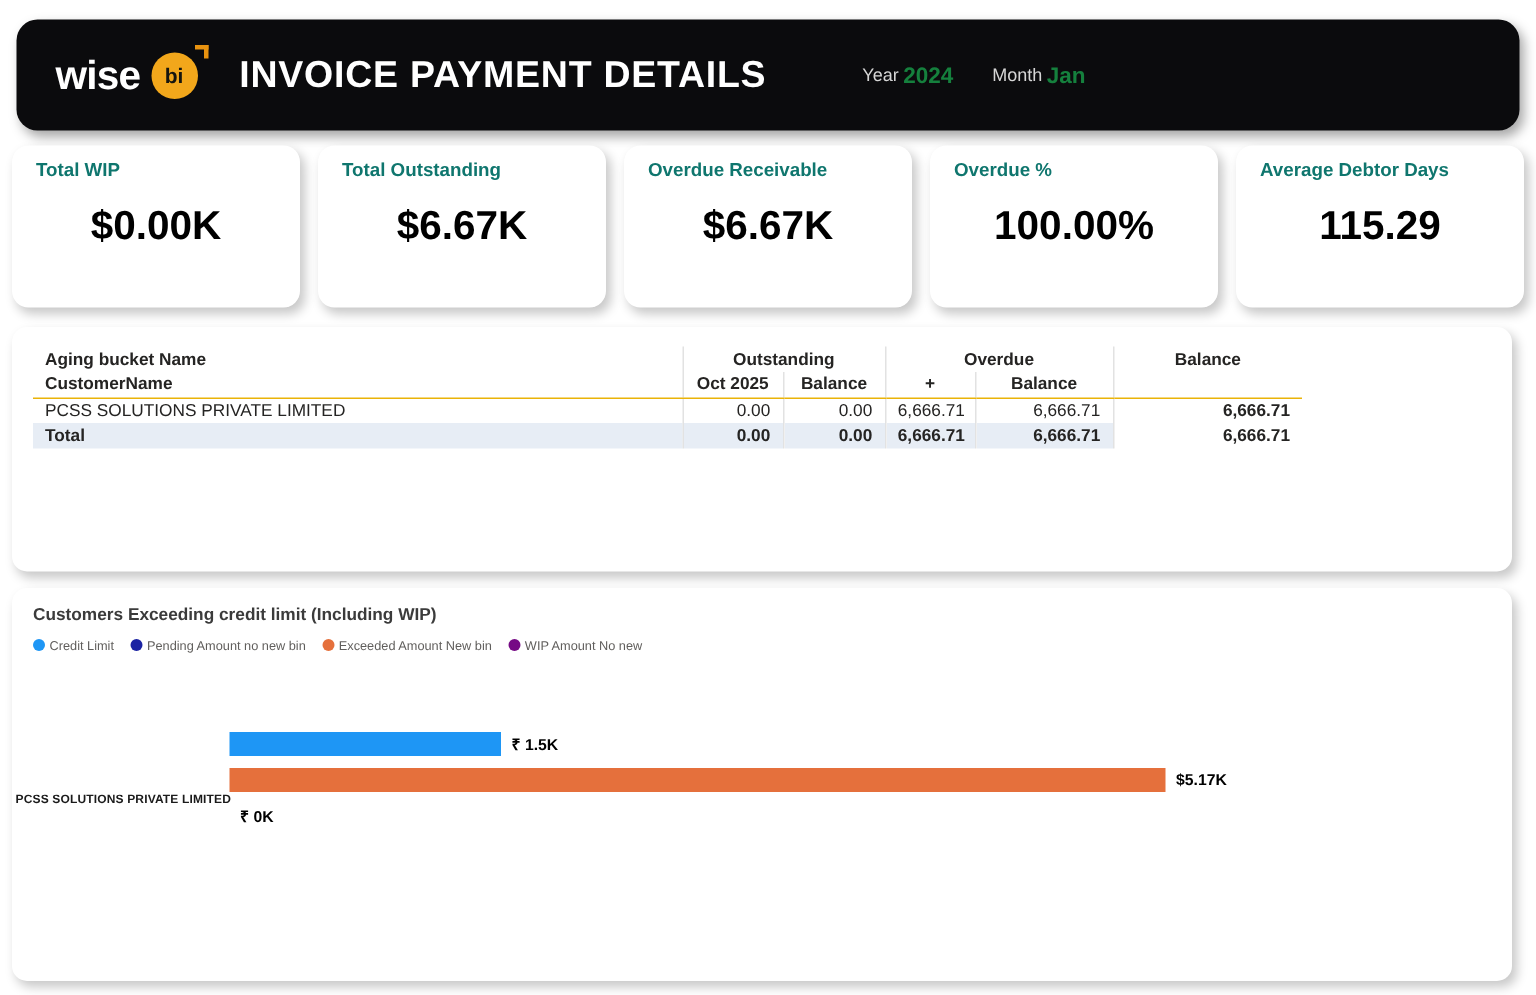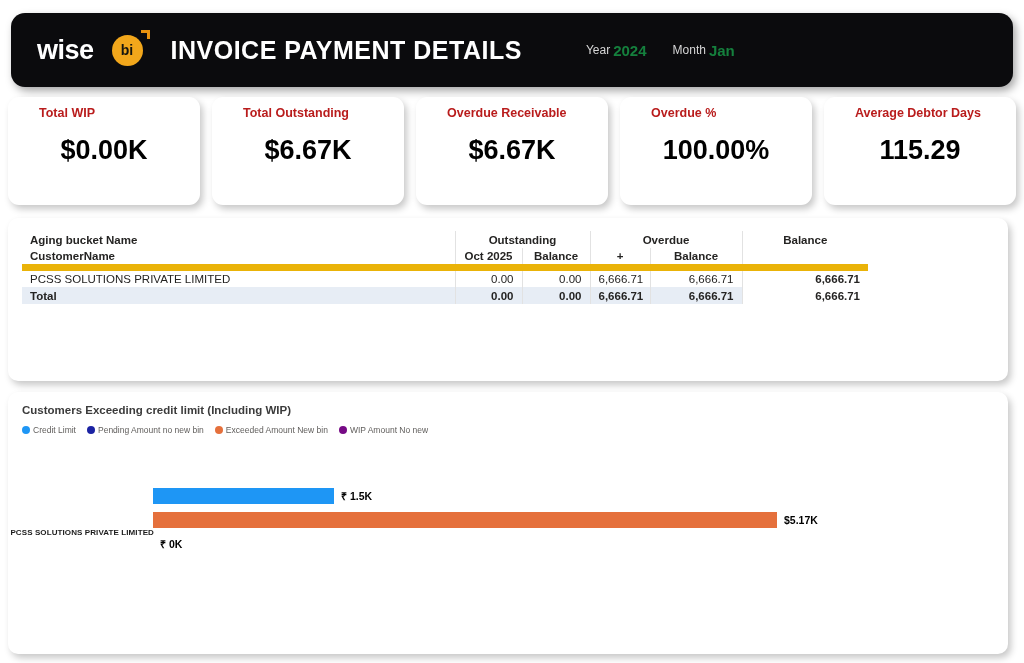--- a/index.html
+++ b/index.html
@@ -15,21 +15,21 @@
     font-family:"Liberation Sans", sans-serif;
     color:#252423;
   }
   
   .topbar{
     position:absolute;left:11px;top:13px;width:1002px;height:74px;
     background:var(--header-bg);border-radius:14px;
     display:flex;align-items:center;
     box-shadow:3px 4px 8px rgba(0,0,0,.35);
   }
-  .logo{margin-left:26px;display:flex;align-items:center;gap:18px;}
+  .logo{margin-left:26px;display:flex;align-items:center;gap:7px;}
   .logo-text{color:#fff;font-size:27px;font-weight:700;letter-spacing:-0.5px;}
   .logo-badge{
     position:relative;width:31px;height:31px;border-radius:50%;
     background:var(--badge);display:flex;align-items:center;justify-content:center;
     color:#15150f;font-weight:700;font-size:14px;
   }
   .logo-corner{
     position:absolute;top:-5px;right:-7px;width:9px;height:9px;
     border-top:3px solid #E8920F;border-right:3px solid #E8920F;
   }
@@ -37,38 +37,38 @@
   .filters{display:flex;gap:26px;margin-left:64px;}
   .filter{display:flex;flex-direction:row;align-items:center;gap:3px;cursor:pointer;}
   .filter-label{color:#d6d6d6;font-size:12px;}
   .filter-value{color:#15803d;font-size:15px;font-weight:700;}
   
   .kpi-row{position:absolute;left:8px;top:97px;width:1008px;display:flex;justify-content:space-between;}
   .kpi-card{
     width:192px;height:108px;background:#fff;border-radius:11px;position:relative;
     box-shadow:3px 4px 7px rgba(0,0,0,.22);
   }
-  .kpi-label{position:absolute;top:9px;left:31px;font-size:12.5px;font-weight:600;color:#b91c1c;}
+  .kpi-label{position:absolute;top:9px;left:16px;font-size:12.5px;font-weight:600;color:#0f766e;}
   .kpi-value{position:absolute;top:38px;left:0;width:100%;text-align:center;font-size:27px;font-weight:600;color:#000;}
   
   .card{
     position:absolute;left:8px;width:1000px;background:#fff;border-radius:10px;
     box-shadow:3px 4px 7px rgba(0,0,0,.22);
   }
   .table-card{top:218px;height:163px;}
   .chart-card{top:392px;height:262px;}
   
   table{border-collapse:collapse;table-layout:fixed;margin:13px 0 0 14px;width:846px;font-size:11.5px;color:#252423;}
   th,td{padding:2px 8px;height:17px;overflow:hidden;white-space:nowrap;}
   th{font-weight:700;}
   .tl{text-align:left;}
   .tc{text-align:center;}
   .num{text-align:right;font-variant-numeric:tabular-nums;}
   .vline{border-left:1px solid #e2e2e2;}
-  .sub-row th{border-bottom:7px solid #eab308;}
+  .sub-row th{border-bottom:1px solid #eab308;}
   .bal{font-weight:700;}
   .total-row td{font-weight:700;}
   .total-row .hl{background:var(--hl);}
   
   .chart-title{margin:12px 0 0 14px;font-size:11.5px;font-weight:700;color:#3b3b3b;}
   .legend{margin:9px 0 0 14px;display:flex;align-items:center;gap:11px;}
   .legend-item{display:flex;align-items:center;gap:3px;cursor:pointer;}
   .dot{width:8px;height:8px;border-radius:50%;flex:0 0 auto;}
   .legend-label{font-size:8.5px;color:#605E5C;}
   .plot{position:absolute;left:0;top:96px;width:100%;height:120px;}

